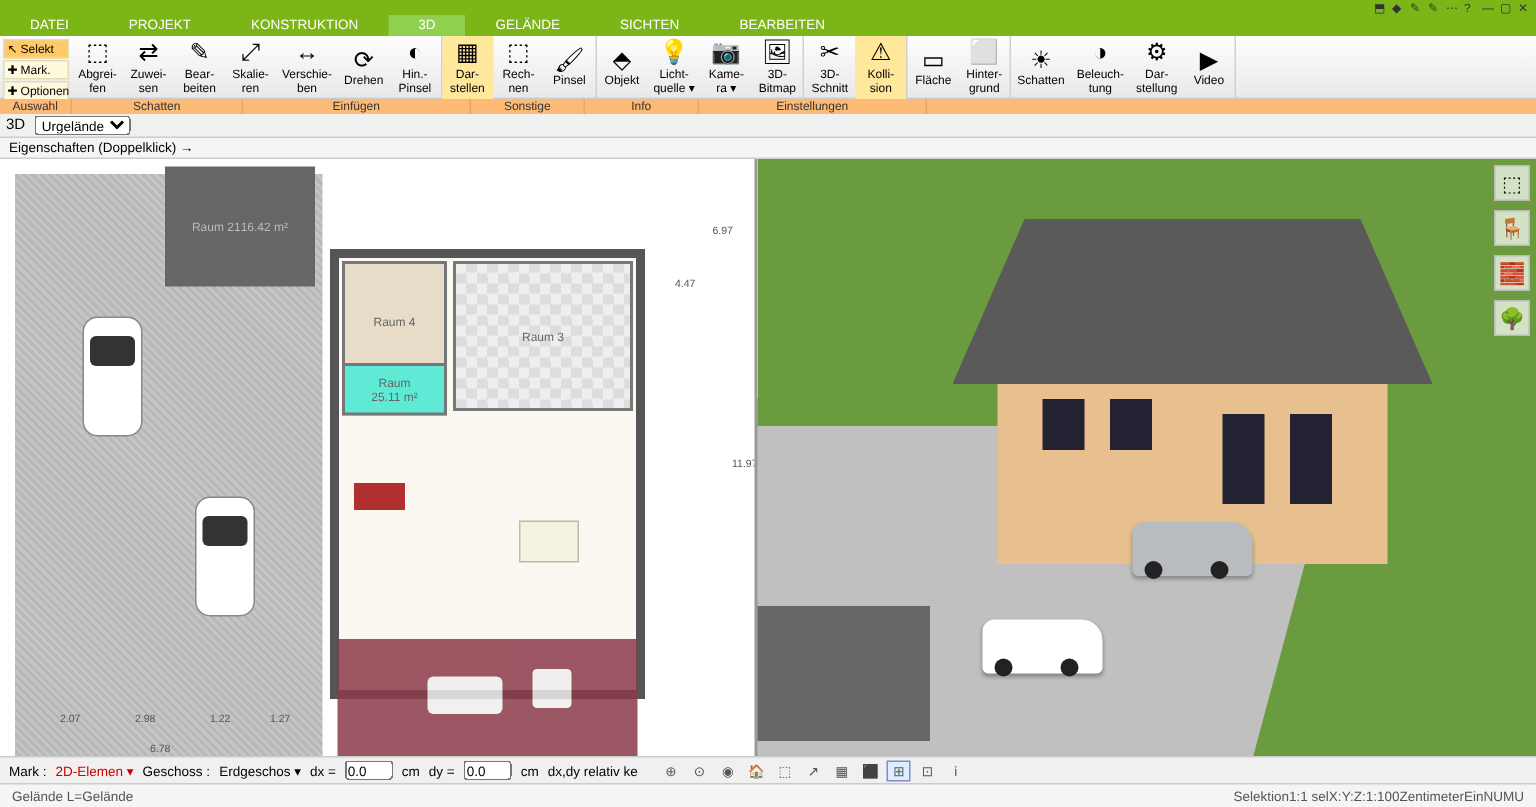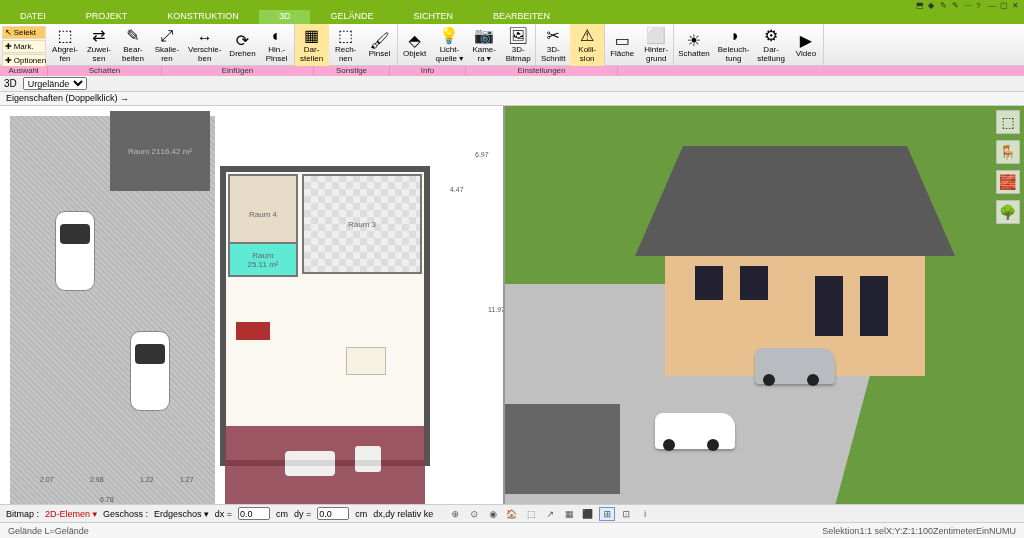--- a/index.html
+++ b/index.html
@@ -11,21 +11,21 @@
   .menubar { height: 14px; background: #7cb518; display: flex; }
   .menubar .tab { padding: 1px 20px; font-size: 9px; color: #fff; cursor: pointer; }
   .menubar .tab.active { background: #8fd14f; }
   
   .ribbon { height: 42px; background: linear-gradient(#fefefe, #e8e8e8); display: flex; border-bottom: 1px solid #ccc; }
   .ribbon-group { display: flex; flex-direction: column; border-right: 1px solid #d0d0d0; }
   .ribbon-buttons { display: flex; flex: 1; }
   .ribbon-btn { display: flex; flex-direction: column; align-items: center; justify-content: center; padding: 2px 4px; min-width: 34px; cursor: pointer; font-size: 8px; text-align: center; line-height: 1.1; }
   .ribbon-btn.highlight { background: #ffe89c; }
   .ribbon-icon { width: 20px; height: 20px; display: flex; align-items: center; justify-content: center; font-size: 16px; }
-  .ribbon-label-row { height: 10px; background: #f9a8d4; font-size: 8px; text-align: center; color: #333; display: flex; }
+  .ribbon-label-row { height: 10px; background: #fdba74; font-size: 8px; text-align: center; color: #333; display: flex; }
   .ribbon-label-row span { flex: 1; border-right: 1px solid rgba(0,0,0,0.1); }
   
   .ribbon-left { display: flex; flex-direction: column; width: 48px; padding: 2px; gap: 1px; }
   .ribbon-left .small-btn { font-size: 8px; padding: 1px 2px; background: #fff8dc; border: 1px solid #ddb; cursor: pointer; display: flex; gap: 2px; }
   .ribbon-left .small-btn.orange { background: #ffc966; }
   
   .subbar { height: 16px; background: #f0f0f0; display: flex; align-items: center; padding: 0 4px; gap: 6px; border-bottom: 1px solid #ccc; }
   .subbar select { font-size: 9px; height: 13px; }
   
   .propbar { height: 14px; background: #f5f5f5; font-size: 9px; padding: 1px 6px; border-bottom: 1px solid #ccc; }
@@ -297,21 +297,21 @@
     <div class="side-toolbar">
       <div class="ticon">⬚</div>
       <div class="ticon">🪑</div>
       <div class="ticon">🧱</div>
       <div class="ticon">🌳</div>
     </div>
   </div>
 </div>
 
 <div class="bottombar">
-  <span>Bitmap :</span>
+  <span>Mark :</span>
   <span class="red-text">2D-Elemen ▾</span>
   <span>Geschoss :</span>
   <span>Erdgeschos ▾</span>
   <span>dx =</span>
   <input value="0.0" style="">
   <span>cm</span>
   <span>dy =</span>
   <input value="0.0" style="">
   <span>cm</span>
   <span>dx,dy relativ ke</span>

